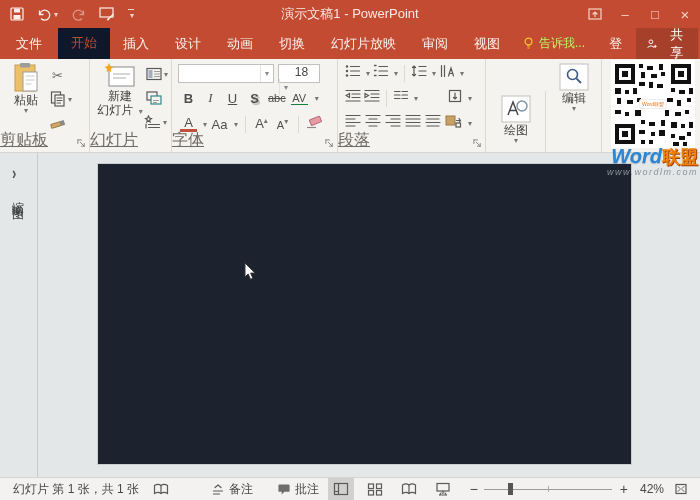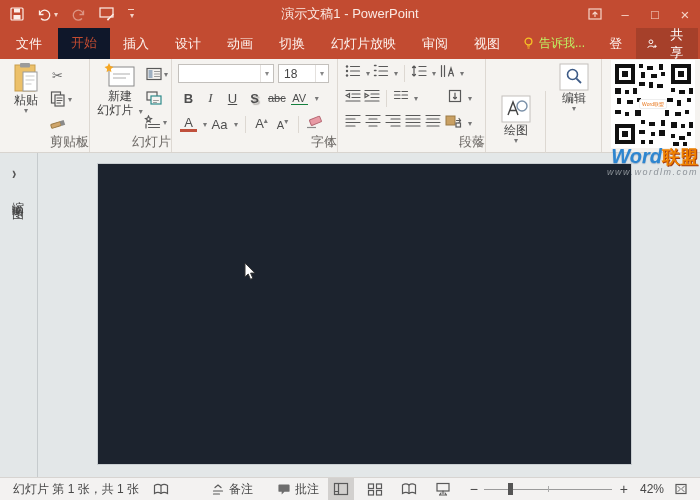--- a/index.html
+++ b/index.html
@@ -30,22 +30,22 @@
   #tab-extras { margin-left:auto; display:flex; align-items:stretch; }
   #tellme { display:flex; align-items:center; gap:5px; padding:0 10px; color:#bef264; font-size:12px; white-space:nowrap; }
   #signin { line-height:31px; padding:0 10px; color:#fdf2ee; font-size:13px; }
   #share { display:flex; align-items:center; gap:9px; padding:0 11px; margin-right:2px;
            background:rgba(0,0,0,.14); color:#fff; font-size:13px; }
 
   
   #ribbon { position:absolute; left:0; top:59px; width:700px; height:94px; background:#f5f3f0;
             border-bottom:1px solid #d8d4cf; }
   .group { position:absolute; top:0; height:93px; border-right:1px solid #ddd8d2; }
-  .glabel { position:absolute; bottom:1px; left:0; right:0; text-align:right;
-            font-size:13px; color:#6e6a66; }
+  .glabel { position:absolute; bottom:1px; left:0; right:0; text-align:left;
+            font-size:16px; color:#6e6a66;text-decoration:underline; }
   .launcher { position:absolute; right:2px; bottom:3px; width:11px; height:11px;
               display:flex; align-items:center; justify-content:center; }
   .bigbtn { position:absolute; display:flex; flex-direction:column; align-items:center; }
   .bigbtn .lbl { font-size:12px; color:#444; line-height:14px; text-align:center; }
   .bigbtn .dd { font-size:8px; color:#777; line-height:8px; }
   .mini { display:flex; align-items:center; height:20px; }
   .mini .dd, .dd8 { font-size:8px; color:#777; margin-left:2px; }
   svg.ln path, svg.ln line, svg.ln rect.s, svg.ln circle.s
       { stroke:#595959; fill:none; stroke-width:1.2; stroke-linecap:round; }
   .combo { position:absolute; background:#fff; border:1px solid #c3c0bc; height:19px;
@@ -246,21 +246,21 @@
         <span class="dd">▾</span>
       </div>
       <div class="glabel">幻灯片</div>
     </div>
 
     <div class="group" style="left:172px;width:166px;">
       <div class="combo" style="left:6px;top:5px;width:96px;">
         <span class="val"></span>
         <span class="ca">▾</span>
       </div>
-      <div class="combo" style="left:106px;top:5px;width:51px;">
+      <div class="combo" style="left:106px;top:5px;width:42px;flex-direction:column;">
         <span class="val">18</span>
         <span class="ca">▾</span>
       </div>
       <div class="frow" style="left:8px;top:31px;gap:5px;">
         <span class="fbtn" style="font-weight:bold;">B</span>
         <span class="fbtn" style="font-style:italic;font-family:'Liberation Serif','DejaVu Serif',serif;">I</span>
         <span class="fbtn" style="text-decoration:underline;">U</span>
         <span class="fbtn" style="text-shadow:1.5px 1.5px 1px #b9b6b2;font-weight:bold;">S</span>
         <span class="fbtn" style="font-size:11px;text-decoration:line-through;">abc</span>
         <span class="fbtn" style="font-size:11px;border-bottom:1px solid #15803d;">AV</span>

